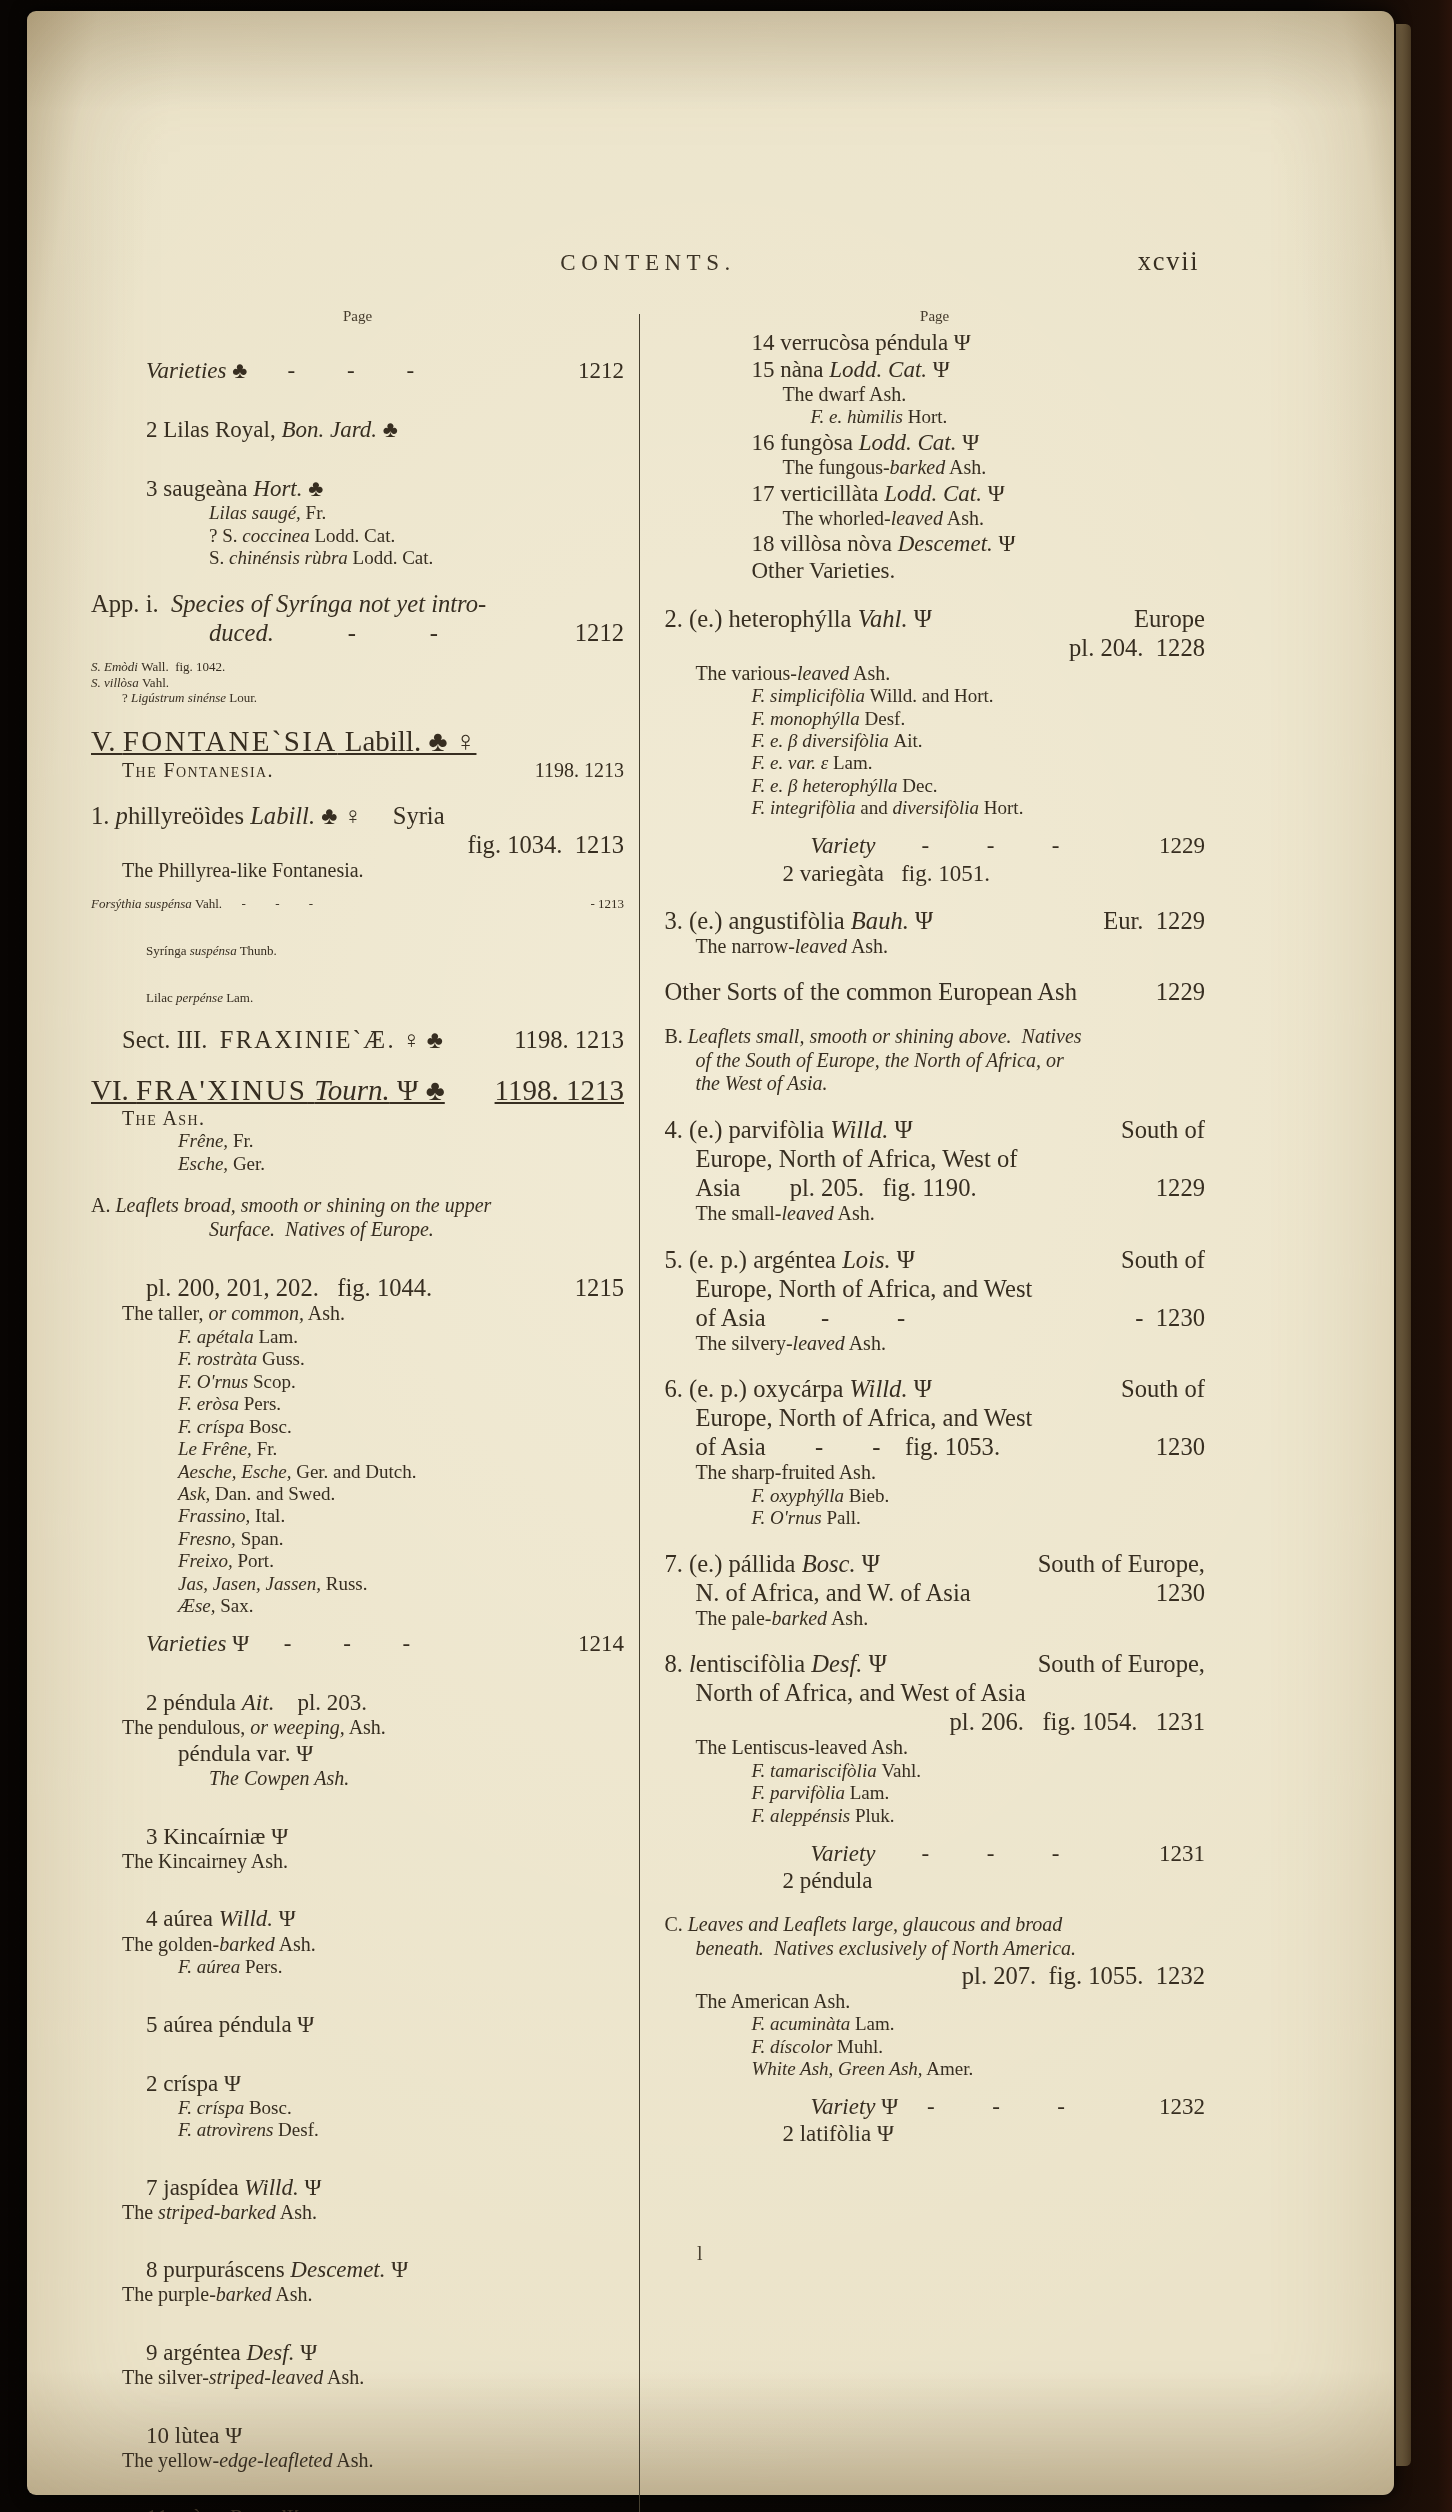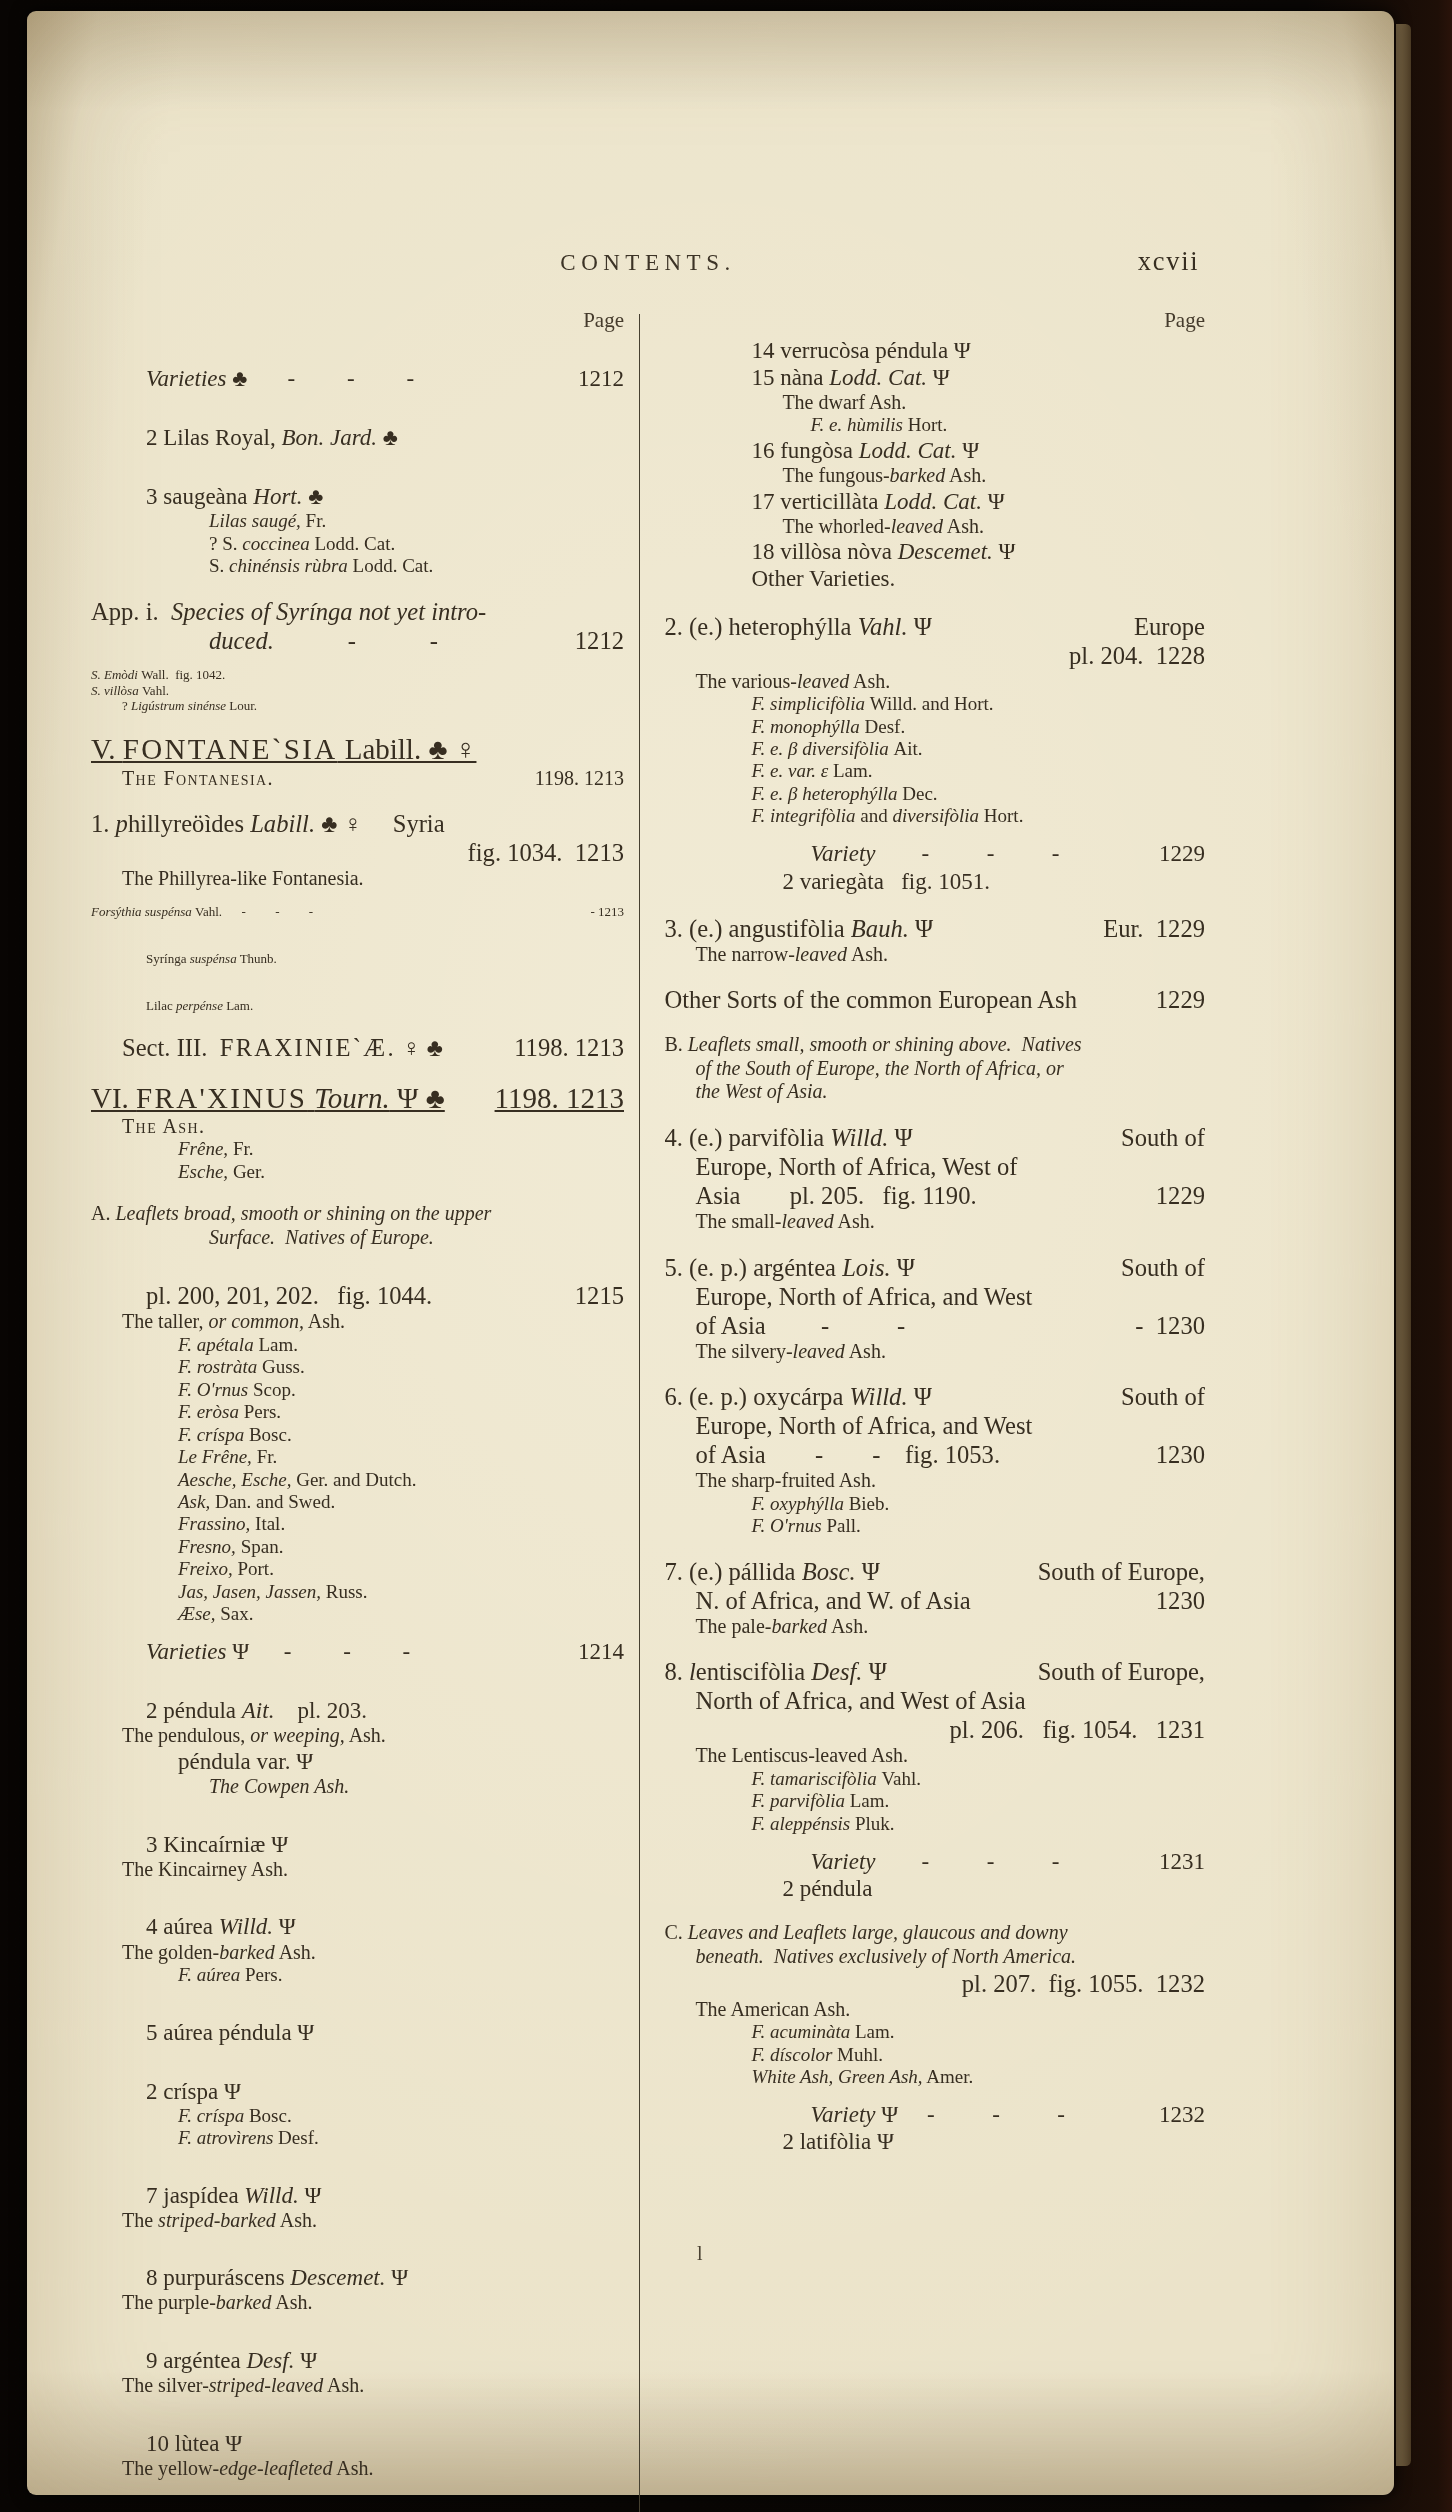--- a/index.html
+++ b/index.html
@@ -33,21 +33,21 @@
   .title{
     position:absolute;left:50%;transform:translateX(-50%);
     font-size:23px;letter-spacing:5.5px;color:#3c3326;
   }
   .folio{position:absolute;right:5.5px;top:-3.6px;font-size:26.4px;letter-spacing:1.8px;}
   .cols{position:absolute;left:64px;top:297px;width:1114px;display:flex;align-items:stretch;}
   .col{min-width:0;}
   .colL{flex:0 0 533px;width:533px;}
   .colR{flex:1;}
   .divider{flex:0 0 1.8px;width:1.8px;background:var(--rule,#464030);margin:5.5px 24px 0 14.6px;}
-  .pagehead{text-align:right;font-size:21px;margin-bottom:3.6px;color:#45false;color:#453b2c;}
+  .pagehead{text-align:center;font-size:15px;margin-bottom:3.6px;color:#45false;color:#453b2c;}
   .ln{display:flex;align-items:baseline;line-height:1.18;}
   .lt{white-space:pre-wrap;}
   .rt{margin-left:auto;white-space:pre;padding-left:7.3px;}
   .h1{font-size:29px;text-decoration:underline;}
   .e{font-size:24.6px;}
   .v{font-size:23px;}
   .s{font-size:20px;}
   .syn{font-size:19px;}
   .tiny{font-size:13px;}
   .n0{padding-left:0;}
@@ -468,21 +468,21 @@
               <span class="lt"><span class="sg-i">F. aleppénsis </span><span class="sg-r">Pluk.</span></span>
             </div>
             <div class="ln v n5 gap">
               <span class="lt"><span class="sg-i">Variety</span><span class="sg-r">        -          -          -</span></span>
               <span class="rt">1231</span>
             </div>
             <div class="ln v n4">
               <span class="lt"><span class="sg-r">2 péndula</span></span>
             </div>
             <div class="ln s n0 gap2">
-              <span class="lt"><span class="sg-r">C. </span><span class="sg-i">Leaves and Leaflets large, glaucous and downy</span></span>
+              <span class="lt"><span class="sg-r">C. </span><span class="sg-i">Leaves and Leaflets large, glaucous and broad</span></span>
             </div>
             <div class="ln s n1">
               <span class="lt"><span class="sg-i">beneath.  Natives exclusively of North America.</span></span>
             </div>
             <div class="ln e n1">
               <span class="lt"></span>
               <span class="rt">pl. 207.  fig. 1055.  1232</span>
             </div>
             <div class="ln s n1">
               <span class="lt"><span class="sg-r">The American Ash.</span></span>

